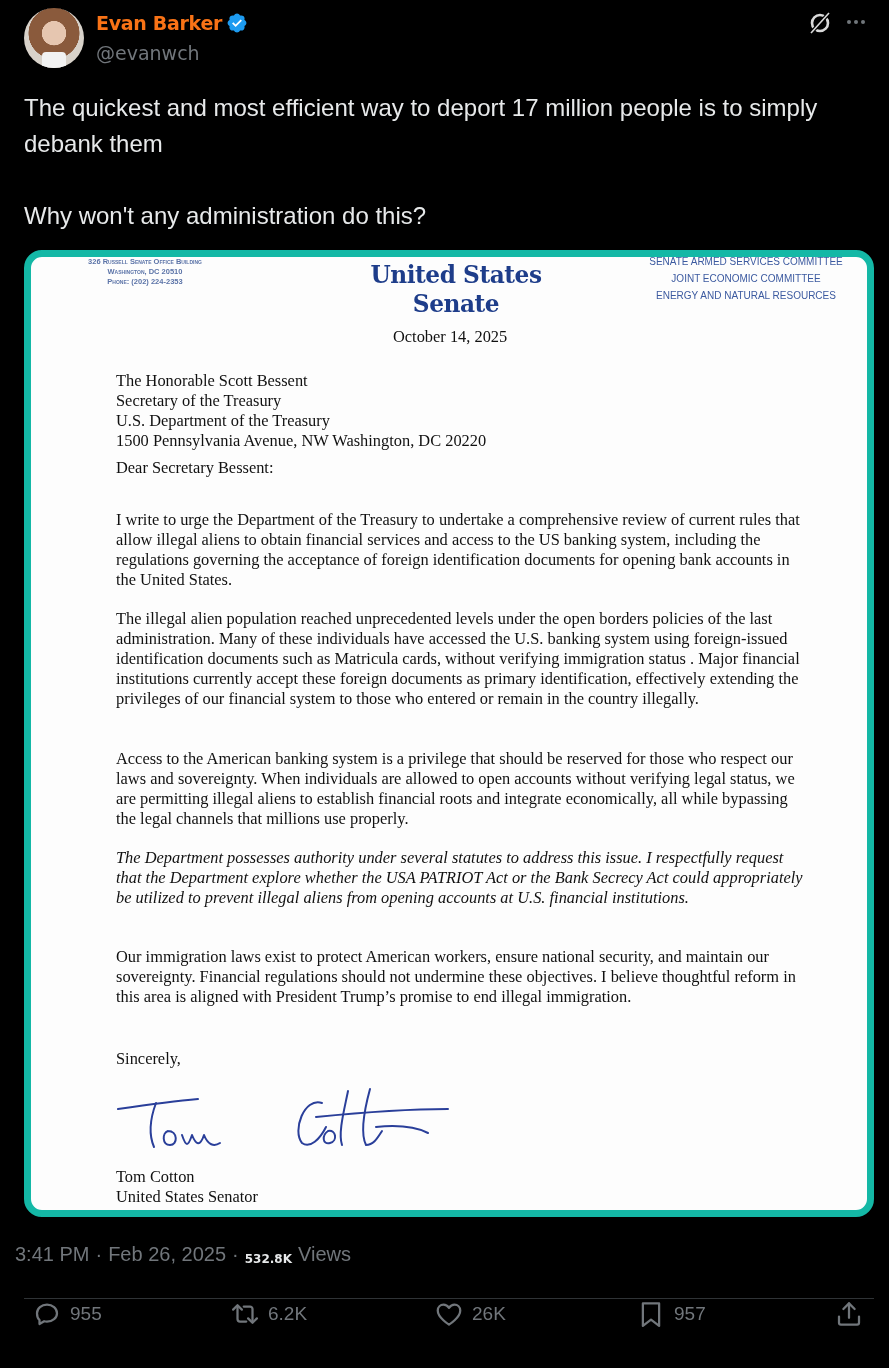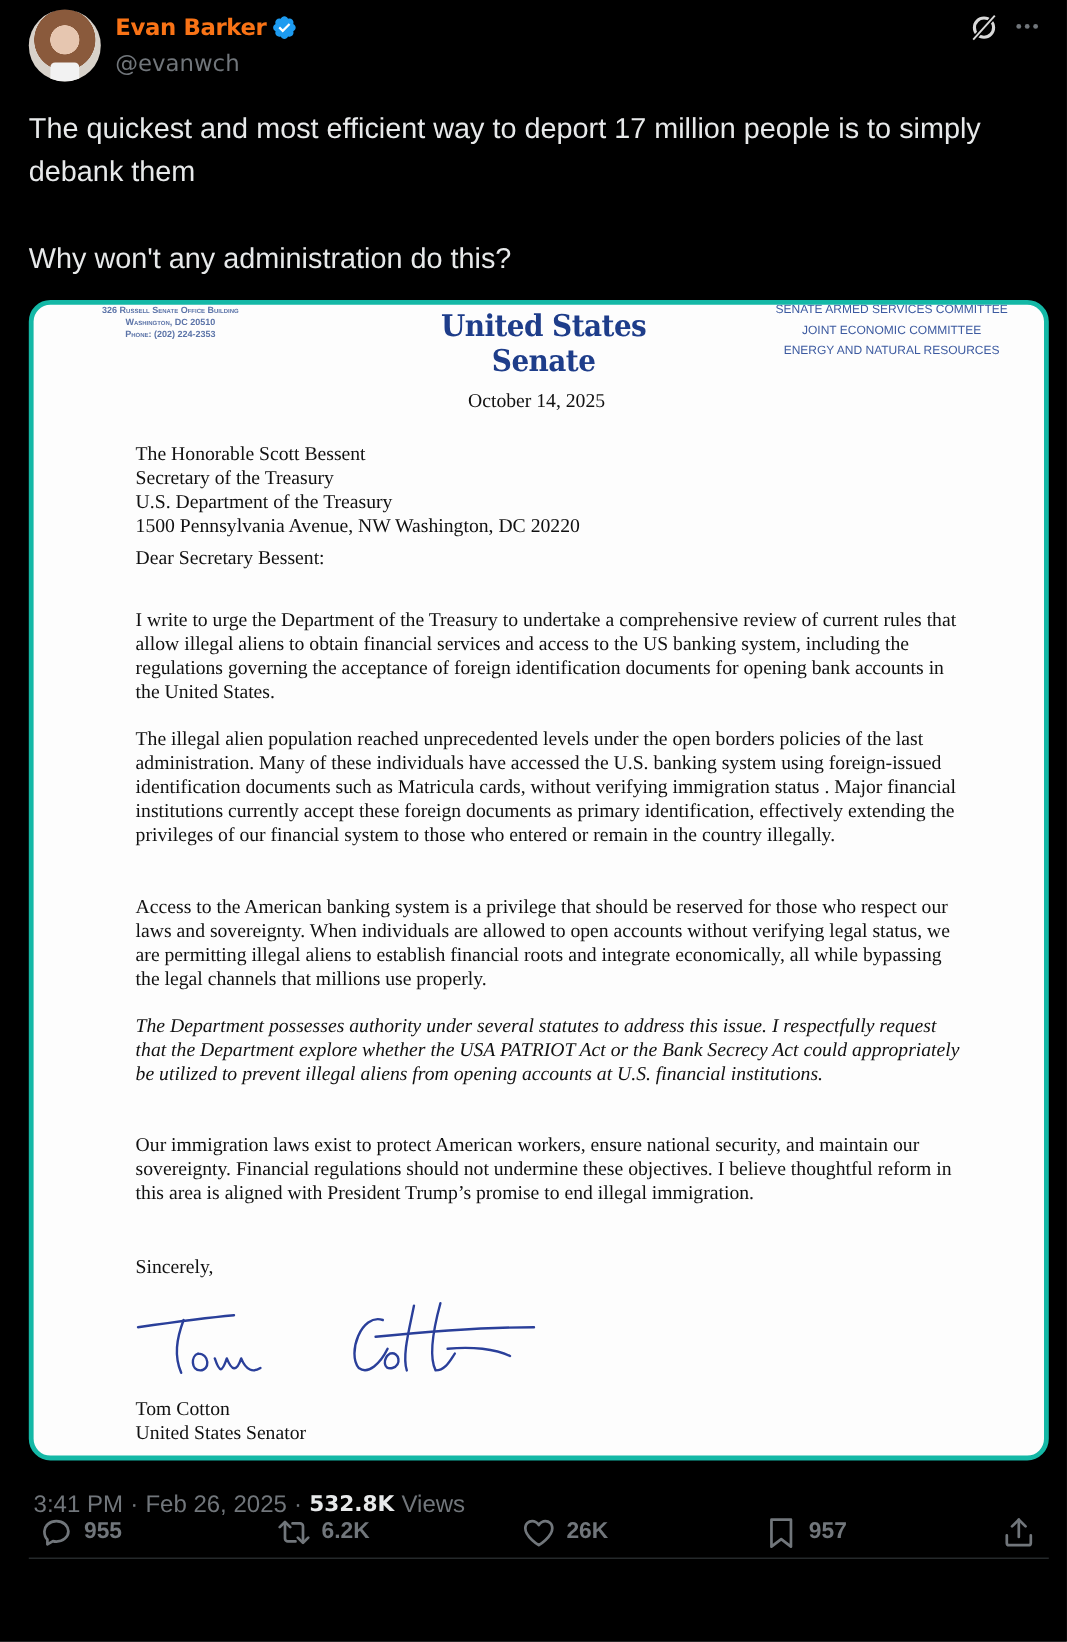--- a/index.html
+++ b/index.html
@@ -13,40 +13,40 @@
   .name-row { position: absolute; left: 72px; top: 4px; display: flex; align-items: center; gap: 4px; }
   .display-name { font-family: "DejaVu Sans", sans-serif; font-weight: bold; font-size: 19px; color: #f97316; letter-spacing: -0.3px; }
   .verified { width: 22px; height: 22px; }
   .handle { position: absolute; left: 72px; top: 34px; font-size: 19px; color: #71767b; }
   .grok-btn { position: absolute; left: 783px; top: 2px; width: 26px; height: 26px; }
   .more-btn { position: absolute; left: 823px; top: 4px; width: 24px; height: 20px; display: flex; gap: 3px; align-items: center; }
   .more-btn span { width: 4px; height: 4px; border-radius: 50%; background: #71767b; display: block; }
 
   .tweet-text { position: absolute; left: 24px; top: 90px; width: 820px; font-family: "Liberation Sans", sans-serif; font-size: 24px; line-height: 36px; color: #e7e9ea; white-space: pre-line; }
 
-  .media { position: absolute; left: 24px; top: 250px; width: 850px; height: 967px; background: #fdfdfd; border-radius: 18px; border: 4px solid #14b8a6; overflow: hidden; }
+  .media { position: absolute; left: 24px; top: 250px; width: 850px; height: 967px; background: #fdfdfd; border-radius: 18px; border: 7px solid #14b8a6; overflow: hidden; }
   .lh-left { position: absolute; left: 34px; top: 0; width: 160px; text-align: center; font-family: "Liberation Sans", sans-serif; font-size: 7.5px; font-weight: bold; color: #5c74a8; line-height: 10px; font-variant: small-caps; }
   .lh-center { position: absolute; left: 290px; top: 3px; width: 270px; text-align: center; font-family: "DejaVu Serif", serif; font-weight: bold; font-size: 25px; color: #1e3d8a; letter-spacing: -0.5px; transform: scaleX(0.93); }
   .lh-right { position: absolute; left: 600px; top: -4px; width: 230px; text-align: center; font-family: "Liberation Sans", sans-serif; font-size: 10px; color: #3c5aa0; line-height: 17px; }
 
   .letter { position: absolute; left: 85px; top: 70px; width: 690px; font-family: "Liberation Serif", serif; font-size: 16.4px; line-height: 19.9px; color: #111; }
   .letter-date { position: absolute; left: 277px; top: 0; }
   .addr { position: absolute; left: 0; top: 44px; }
   .salutation { position: absolute; left: 0; top: 131px; }
   .para { position: absolute; left: 0; width: 690px; }
   .p1 { top: 183px; } .p2 { top: 282px; } .p3 { top: 422px; } .p4 { top: 521px; font-style: italic; } .p5 { top: 620px; }
   .closing { position: absolute; left: 0; top: 722px; }
   .signature { position: absolute; left: 0; top: 760px; width: 340px; height: 70px; }
   .signer { position: absolute; left: 0; top: 840px; }
 
-  .meta { position: absolute; left: 28px; top: 1243px; font-family: "Liberation Sans", sans-serif; font-size: 20px; color: #71767b; display: flex; gap: 6px; align-items: flex-start; }
-  .meta .views-count { color: #e7e9ea; font-weight: bold; font-family: "DejaVu Sans", sans-serif; font-size: 18px; }
+  .meta { position: absolute; left: 15px; top: 1243px; font-family: "Liberation Sans", sans-serif; font-size: 20px; color: #71767b; display: flex; gap: 6px; align-items: flex-end; }
+  .meta .views-count { color: #e7e9ea; font-weight: bold; font-family: "DejaVu Sans", sans-serif; font-size: 12px; }
   .divider { position: absolute; left: 24px; top: 1298px; width: 850px; height: 1px; background: #2f3336; }
 
-  .actions { position: absolute; left: 24px; top: 1259px; width: 850px; height: 36px; font-weight: bold; }
+  .actions { position: absolute; left: 24px; top: 1296px; width: 850px; height: 36px; }
   .action { position: absolute; top: 0; display: flex; align-items: center; gap: 8px; font-family: "Liberation Sans", sans-serif; font-size: 19px; color: #71767b; height: 36px; }
   .action svg { width: 30px; height: 30px; }
   .a-reply { left: 8px; } .a-repost { left: 206px; } .a-like { left: 410px; } .a-bookmark { left: 612px; } .a-share { left: 810px; }
 </style>
 </head>
 <body>
 
 <div class="header">
   <div class="avatar"></div>
   <div class="name-row">

